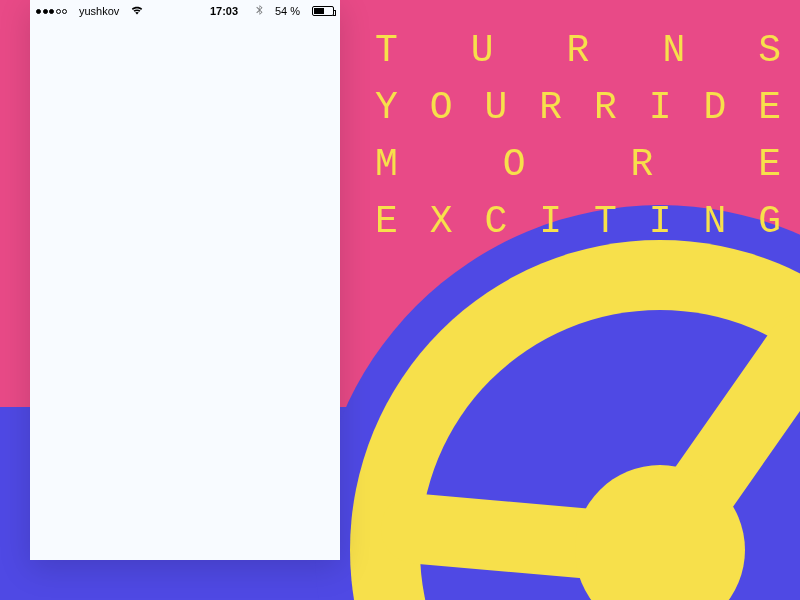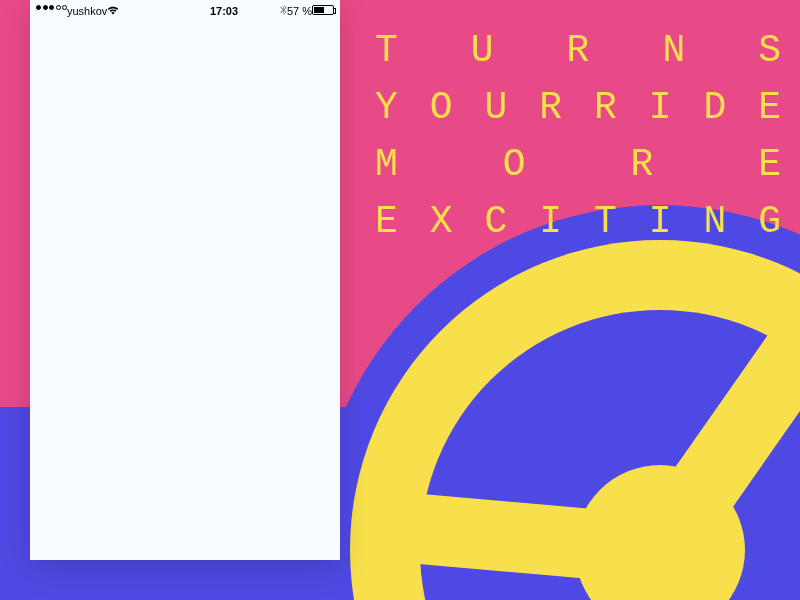--- a/index.html
+++ b/index.html
@@ -34,21 +34,21 @@
   .status-bar {
     display: flex;
     justify-content: space-between;
     align-items: center;
     height: 22px;
     padding: 0 6px;
     font-size: 11px;
     color: #000;
     font-weight: 500;
   }
-  .sb-left, .sb-right { display: flex; align-items: flex-start; gap: 0; }
+  .sb-left, .sb-right { display: flex; align-items: center; gap: 12px; }
   .sb-center { position: absolute; left: 50%; transform: translateX(-50%); font-weight:600;margin-left:39px;}
   .signal-dots { display: inline-flex; gap: 1.5px; }
   .signal-dots span {
     width: 5px; height: 5px; border-radius: 50%;
     border: 0.8px solid #000;
   }
   .signal-dots span.filled { background: #000; }
   .battery {
     display: inline-flex; align-items: center;
     width: 22px; height: 10px;
@@ -164,21 +164,21 @@
         </svg>
       </span>
     </div>
     <div class="sb-center">17:03</div>
     <div class="sb-right">
       <span>
         <svg width="7" height="11" viewBox="0 0 7 11">
           <path d="M3.5 0 L6.5 2.7 L4.2 5 L6.5 7.3 L3.5 10 V6 L1 8.2 L0.3 7.5 L3 5 L0.3 2.5 L1 1.8 L3.5 4 Z M4 1.6 V4 L5.3 2.7 Z M4 6 V8.4 L5.3 7.3 Z" fill="#000" opacity="0.5"></path>
         </svg>
       </span>
-      <span>57 %</span>
+      <span>54 %</span>
       <span class="battery">
           <span class="fill"></span>
         </span>
     </div>
   </div>
 </div>
 
 <div class="tagline">
   <div class="row">
       <span>T</span>

